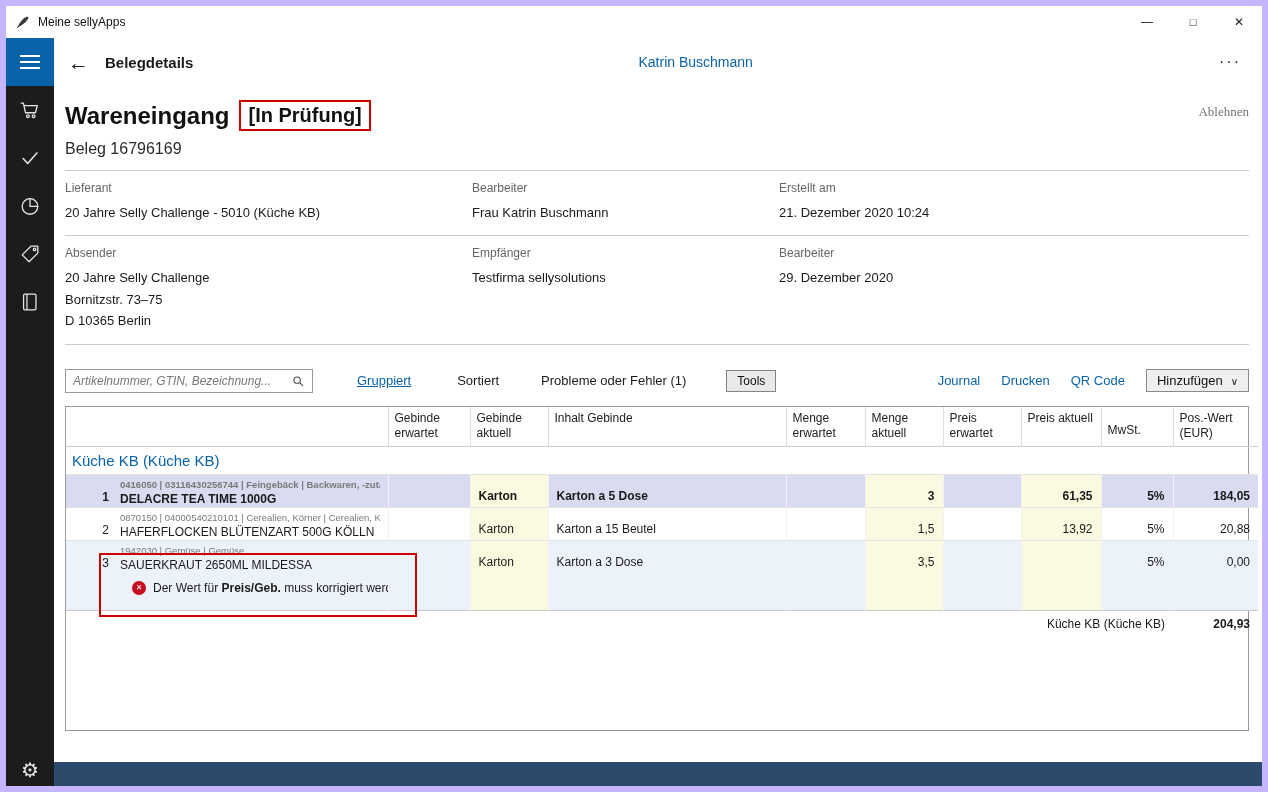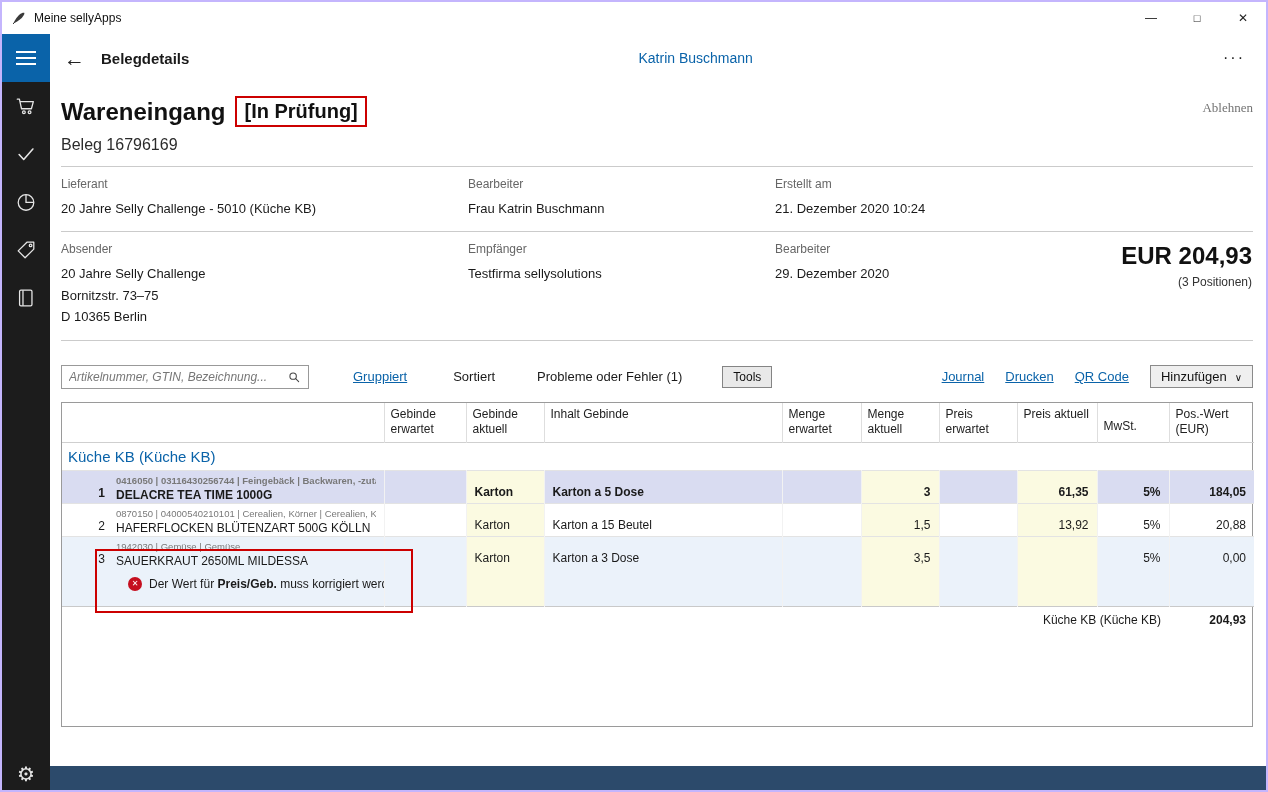--- a/index.html
+++ b/index.html
@@ -1,18 +1,18 @@
 <!DOCTYPE html>
 <html><head>
 <meta charset="utf-8">
 <style>
   * { margin:0; padding:0; box-sizing:border-box; }
   html,body { background:#888; }
   body { font-family:"Liberation Sans", sans-serif; color:#1a1a1a; }
-  .window { position:relative; width:1268px; height:792px; background:#fff; overflow:hidden; border:2px solid #c4b5fd; }
+  .window { position:relative; width:1268px; height:792px; background:#fff; overflow:hidden; border:6px solid #c4b5fd; }
 
   
   .titlebar { position:absolute; top:0; left:0; right:0; height:32px; background:#fff; display:flex; align-items:center; padding-left:9px; }
   .app-icon { width:16px; height:16px; display:inline-block; }
   .titlebar-title { font-size:12px; margin-left:7px; color:#111; }
   .win-controls { margin-left:auto; display:flex; height:100%; }
   .win-btn { width:46px; height:100%; display:flex; align-items:center; justify-content:center; font-size:12px; color:#222; cursor:default; }
   .win-btn.max { font-size:11px; }
 
   
@@ -56,21 +56,21 @@
   .total-amount { font-size:24px; font-weight:bold; color:#111; }
   .total-pos { font-size:12px; color:#333; margin-top:5px; }
 
   
   .toolbar { display:flex; align-items:center; margin-top:23px; height:26px; }
   .search-box { width:248px; height:24px; border:1px solid #999; display:flex; align-items:center; padding:0 7px; }
   .search-box input { flex:1; border:none; outline:none; font-size:12px; font-family:inherit; color:#444; min-width:0; }
   .search-box input::placeholder { font-style:italic; color:#777; }
   .search-icon svg { width:14px; height:14px; display:block; }
   .tb-link { font-size:13px; background:none; border:none; font-family:inherit; color:#1a1a1a; }
-  .tb-link.blue { color:#0A63A9;text-decoration:underline; }
+  .tb-link.blue { color:#0A63A9; }
   .tb-link.underline { text-decoration:underline; }
   .ml44 { margin-left:44px; } .ml46 { margin-left:46px; } .ml42 { margin-left:42px; }
   .tools-btn { margin-left:40px; background:#e9e9e9; border:1px solid #848484; font-size:12px; padding:3px 10px; font-family:inherit; color:#111; }
   .toolbar-right { margin-left:auto; display:flex; align-items:center; gap:21px; }
   .add-btn { background:#efefef; border:1px solid #8a8a8a; font-size:13px; padding:3px 10px; font-family:inherit; color:#111; display:flex; align-items:center; gap:8px; }
   .chev { font-size:10px; position:relative; top:1px; }
 
   
   .table-wrap { position:relative; margin-top:12px; border:1px solid #9a9a9a; height:325px; background:#fff; }
   table { width:100%; border-collapse:collapse; table-layout:fixed; }
@@ -213,24 +213,20 @@
         </div>
       </div>
       <div>
         <div class="info-label">Empfänger</div>
         <div class="info-value">Testfirma sellysolutions</div>
       </div>
       <div>
         <div class="info-label">Bearbeiter</div>
         <div class="info-value">29. Dezember 2020</div>
       </div>
-      <div class="total-block">
-        <div class="total-amount">EUR 204,93</div>
-        <div class="total-pos">(3 Positionen)</div>
-      </div>
     </div>
 
     <div class="divider"></div>
 
     <div class="toolbar">
       <div class="search-box">
         <input type="text" placeholder="Artikelnummer, GTIN, Bezeichnung..." style="">
         <span class="search-icon">
           <svg viewBox="0 0 24 24" fill="none" stroke="#444" stroke-width="1.8" stroke-linecap="round">
               <circle cx="10.5" cy="10.5" r="5.5"></circle>

